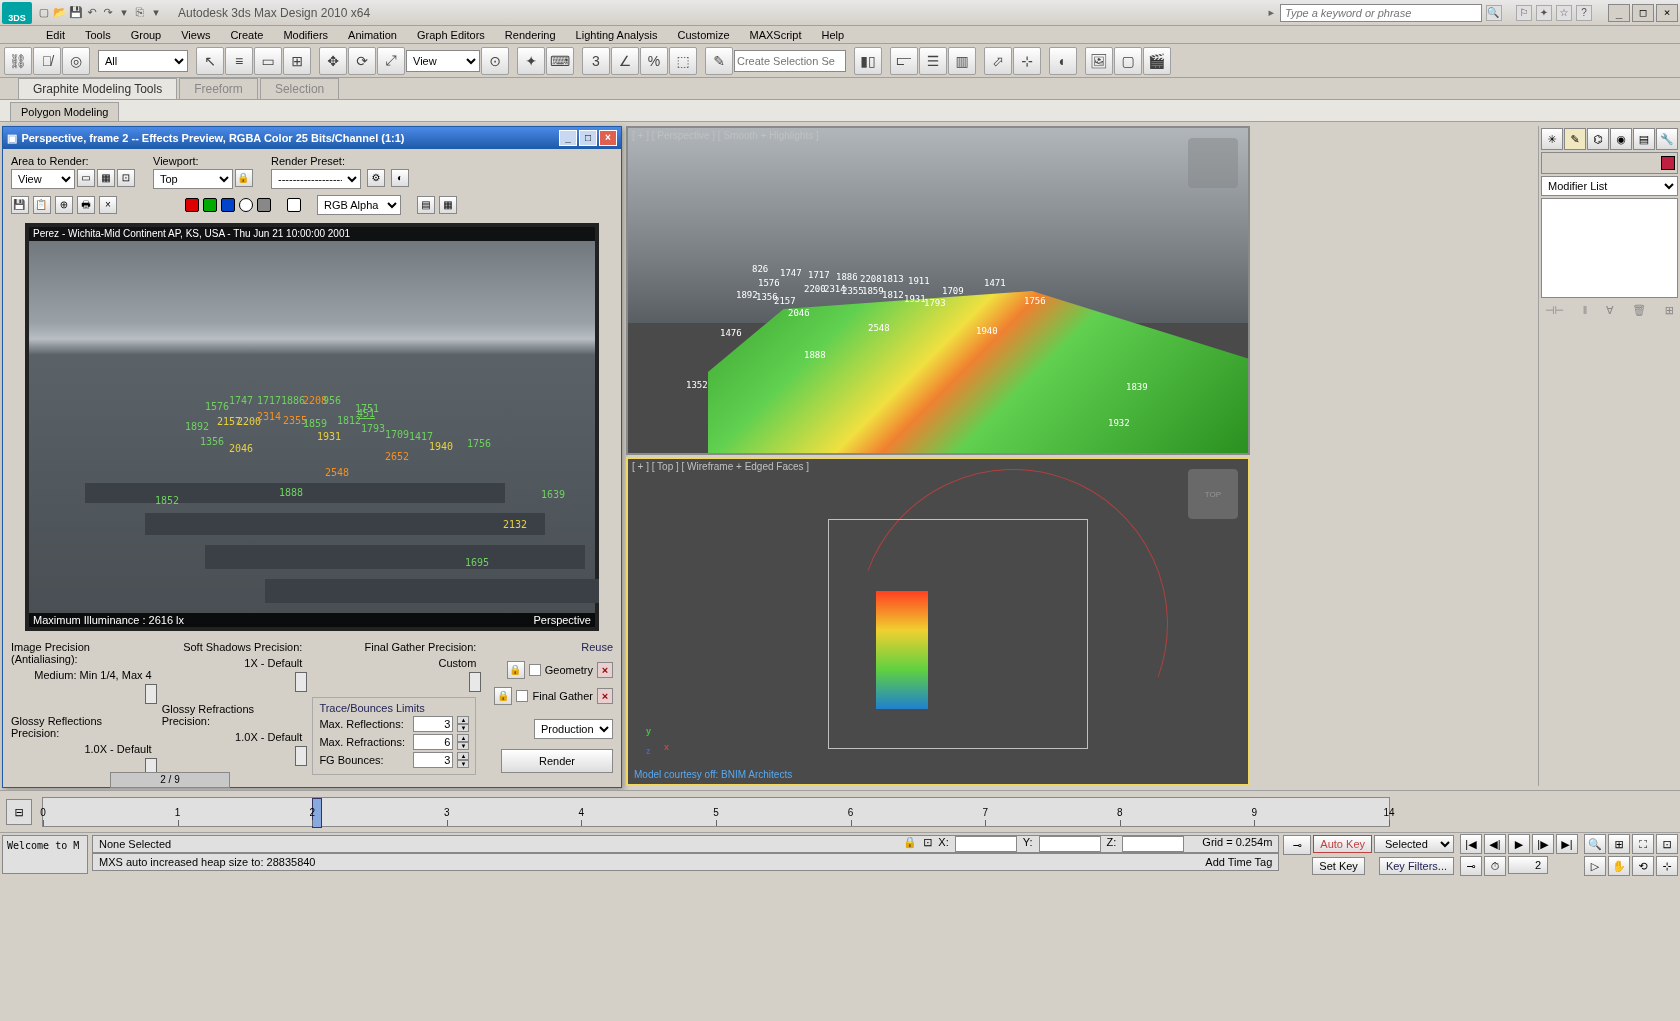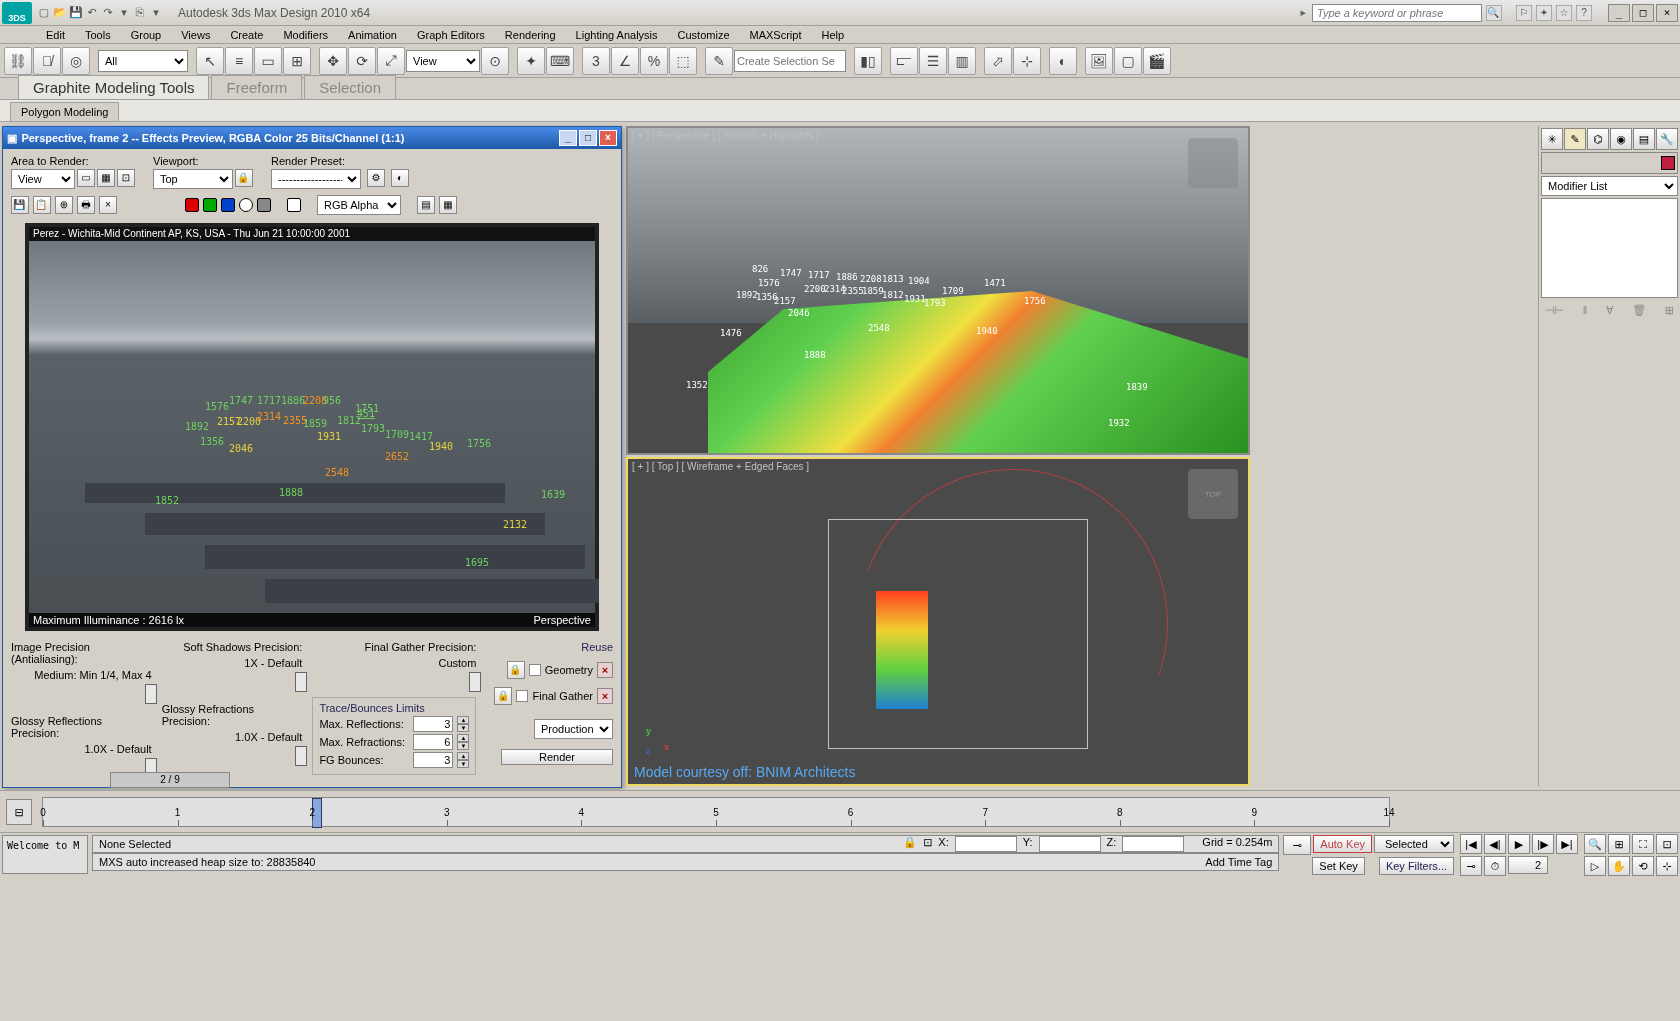--- a/index.html
+++ b/index.html
@@ -4,35 +4,35 @@
 <style>
 * { margin: 0; padding: 0; box-sizing: border-box; font-family: "Tahoma", "Segoe UI", sans-serif; font-size: 11px; }
 body { width: 1680px; height: 1021px; background: #d4d0c8; overflow: hidden; position: relative; }
 
 .titlebar { height: 26px; background: linear-gradient(#e8e8e8,#d4d0c8); display: flex; align-items: center; padding: 0 2px; border-bottom: 1px solid #a0a0a0; }
 .app-logo { width: 30px; height: 22px; background: #00a3a3; color: #fff; font-size: 9px; display: flex; align-items: flex-end; justify-content: center; border-radius: 2px; margin-right: 4px; padding-bottom:1px; font-weight:bold;}
 .quick { display:flex; gap:0; }
 .quick-btn { width: 16px; height: 16px; border: 1px solid transparent; display:flex; align-items:center; justify-content:center; color:#555; }
 .appname { margin-left: 14px; color: #555; font-size: 12px; }
 .titlebar-right { margin-left: auto; display:flex; align-items:center; gap:4px; }
-.search-box { width: 170px; height: 18px; border:1px solid #888; background:#fff; font-style:italic; color:#999; padding:0 4px; }
+.search-box { width: 202px; height: 18px; border:1px solid #888; background:#fff; font-style:italic; color:#999; padding:0 4px; }
 .mini-btn { width:16px; height:16px; border:1px solid #aaa; background:#e0e0e0; font-size:10px; line-height:14px; text-align:center; color:#555; }
 .win-btns { display:flex; margin-left:10px; }
 .win-btn { width:22px; height:18px; border:1px solid #888; background:#d4d0c8; font-family:monospace; text-align:center; line-height:16px; margin-left:2px; }
 
 .menubar { height:18px; display:flex; align-items:center; padding-left:36px; gap:0; border-bottom:1px solid #a0a0a0; }
 .menubar span { padding: 2px 10px; }
 
 .maintoolbar { height:34px; background:#d4d0c8; border-bottom:1px solid #a0a0a0; display:flex; align-items:center; padding:0 4px; gap:1px; }
 .tbtn { width:28px; height:28px; border:1px solid #a0a0a0; background:linear-gradient(#fff,#ddd); border-radius:2px; display:flex; align-items:center; justify-content:center; font-size:14px; color:#444; }
 .tsep { width:6px; }
 .tdrop { height:22px; border:1px solid #888; background:#fff; padding:0 2px; font-size:11px; }
 
 .ribbonbar { height:22px; display:flex; align-items:flex-end; padding-left:18px; border-bottom:1px solid #a0a0a0; background:#d4d0c8; }
-.ribtab { padding:3px 14px; background:#e8e6e0; border:1px solid #a0a0a0; border-bottom:none; margin-right:2px; font-size:15px; color:#333; }
+.ribtab { padding:3px 14px; background:#e8e6e0; border:1px solid #a0a0a0; border-bottom:none; margin-right:2px; font-size:12px; color:#333; }
 .ribtab.dim { background:#d4d0c8; color:#888; }
 
 .subribbon { height:22px; display:flex; align-items:flex-end; padding-left:10px; border-bottom:1px solid #a0a0a0; background:#e8e6e0; }
 .subtab { padding:3px 10px; background:#d4d0c8; border:1px solid #a0a0a0; border-bottom:none; font-size:11px; }
 
 .workspace { position:relative; height: 668px; background:#d4d0c8; }
 
 
 .renderwin { position:absolute; left:2px; top:4px; width:620px; height:662px; background:#d4d0c8; border:1px solid #1e5aa8; box-shadow:2px 2px 6px rgba(0,0,0,0.3); display:flex; flex-direction:column; }
 .rw-title { height:22px; background:linear-gradient(#4a8ae8,#1e5aa8); color:#fff; display:flex; align-items:center; padding:0 4px; font-weight:bold; font-size:11px; }
@@ -59,27 +59,27 @@
 .slider { height:16px; background:#c0c0bb; position:relative; border:1px solid #888; }
 .slider::after { content:""; position:absolute; left:50%; top:-2px; width:10px; height:18px; background:#e8e8e8; border:1px solid #666; transform:translateX(-50%); }
 .grp { border:1px solid #aaa; padding:4px 6px; margin-top:4px; }
 .grp-title { font-size:11px; color:#225; margin-bottom:2px; }
 .spinner-row { display:flex; align-items:center; gap:4px; margin:2px 0; }
 .spinner-row input { width:40px; height:16px; border:1px solid #888; font-size:11px; text-align:right; padding-right:2px; }
 .spinarrows { display:flex; flex-direction:column; }
 .spinarrows div { width:12px; height:8px; border:1px solid #888; background:#ddd; font-size:6px; text-align:center; line-height:6px; }
 .chk { width:12px; height:12px; border:1px solid #888; background:#fff; display:inline-block; vertical-align:middle; }
 .xbtn { width:16px; height:16px; border:1px solid #888; background:#e8d0d0; color:#900; font-weight:bold; text-align:center; line-height:14px; }
-.renderbtn { width:112px; height:16px; border:1px solid #888; background:linear-gradient(#fff,#ddd); margin-top:6px; }
+.renderbtn { width:112px; height:24px; border:1px solid #888; background:linear-gradient(#fff,#ddd); margin-top:6px; }
 
 .viewports { position:absolute; left:626px; top:4px; width:624px; height:660px; display:flex; flex-direction:column; gap:2px; }
 .vp { flex:1; background:#4a4a4a; border:2px solid #8a8a8a; position:relative; overflow:hidden; }
 .vp.active { border-color:#f0d860; }
 .vp-label { position:absolute; left:4px; top:2px; color:#c0c0c0; font-size:10px; }
-.vp-bottom-label { position:absolute; left:6px; bottom:4px; color:#58a8f0; font-size:14px; }
+.vp-bottom-label { position:absolute; left:6px; bottom:4px; color:#58a8f0; font-size:10px; }
 .vp-axis { position:absolute; left:18px; bottom:22px; width:30px; height:30px; }
 .vp-axis .ax { position:absolute; font-size:9px; font-weight:bold; }
 .vp-cube { position:absolute; right:10px; top:10px; width:50px; height:50px; border:1px solid #888; background:#888; opacity:0.5; border-radius:4px; }
 
 .vp1-floor { position:absolute; left:80px; right:0; top:100px; bottom:0; background:linear-gradient(135deg, #2a9020 0%, #60d050 30%, #f0e040 46%, #f08030 52%, #60d050 62%, #2a9020 100%); clip-path: polygon(14% 36%, 60% 28%, 100% 58%, 100% 100%, 0% 100%, 0% 64%); }
 .vp1-ceil { position:absolute; inset:0; background:linear-gradient(180deg,#b0b6ba 0%, #787e82 40%, #585e62 60%, transparent 60%); }
 .vpoint { position:absolute; color:#fff; font-size:9px; font-family:monospace; }
 
 .vp2-plan { position:absolute; left:200px; top:60px; width:260px; height:230px; border:1px solid #c0c0c0; }
 .vp2-arc { position:absolute; left:230px; top:10px; width:310px; height:310px; border:1px solid #b04040; border-radius:50%; clip-path: polygon(0 0, 100% 0, 100% 50%, 0 50%); transform:rotate(20deg); }
@@ -419,21 +419,21 @@
           <div class="vpoint" style="left: 160px; top: 180px;">2046</div>
           <div class="vpoint" style="left: 176px; top: 222px;">1888</div>
           <div class="vpoint" style="left: 208px; top: 144px;">1886</div>
           <div class="vpoint" style="left: 196px; top: 156px;">2314</div>
           <div class="vpoint" style="left: 214px; top: 158px;">2355</div>
           <div class="vpoint" style="left: 232px; top: 146px;">2208</div>
           <div class="vpoint" style="left: 234px; top: 158px;">1859</div>
           <div class="vpoint" style="left: 240px; top: 195px;">2548</div>
           <div class="vpoint" style="left: 254px; top: 146px;">1813</div>
           <div class="vpoint" style="left: 254px; top: 162px;">1812</div>
-          <div class="vpoint" style="left: 280px; top: 148px;">1904</div>
+          <div class="vpoint" style="left: 280px; top: 148px;">1911</div>
           <div class="vpoint" style="left: 276px; top: 166px;">1931</div>
           <div class="vpoint" style="left: 296px; top: 170px;">1793</div>
           <div class="vpoint" style="left: 314px; top: 158px;">1709</div>
           <div class="vpoint" style="left: 348px; top: 198px;">1940</div>
           <div class="vpoint" style="left: 356px; top: 150px;">1471</div>
           <div class="vpoint" style="left: 396px; top: 168px;">1756</div>
           <div class="vpoint" style="left: 498px; top: 254px;">1839</div>
           <div class="vpoint" style="left: 480px; top: 290px;">1932</div>
         </div>
     </div>

